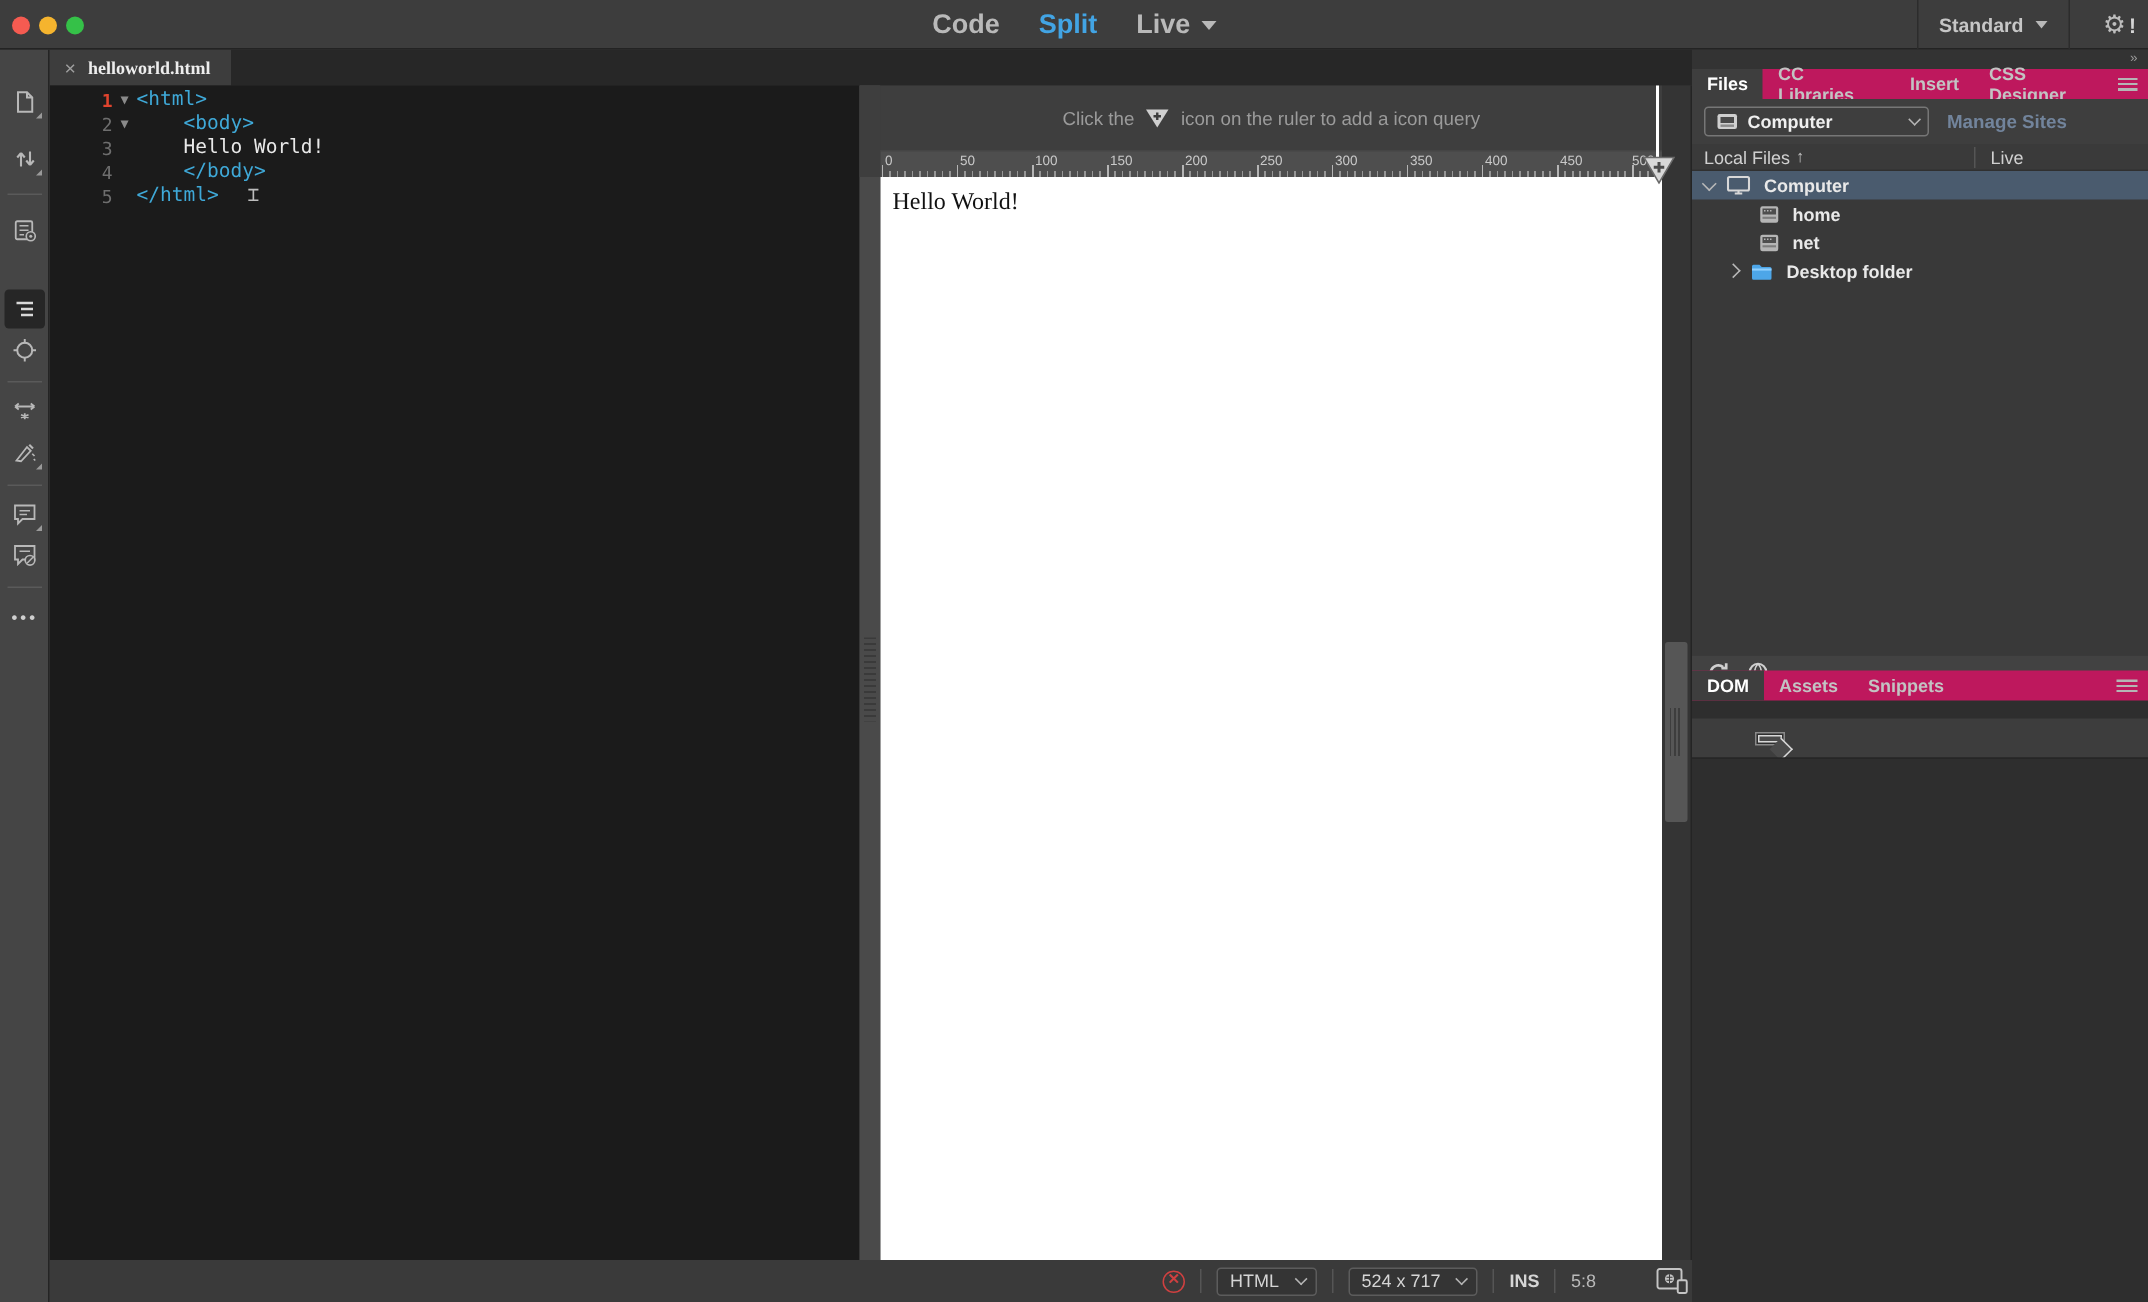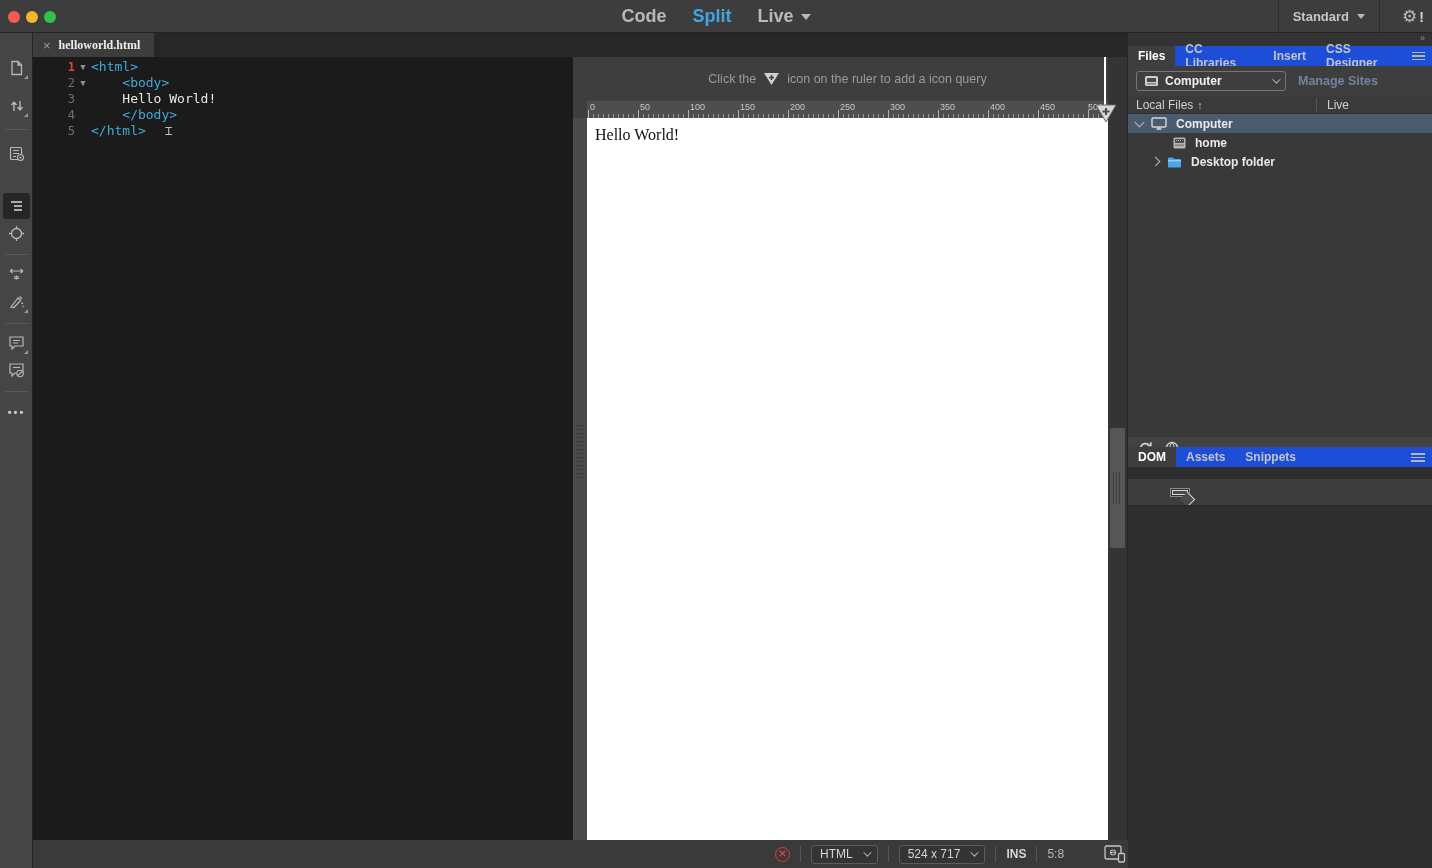--- a/index.html
+++ b/index.html
@@ -89,21 +89,21 @@
   .chev { width:6px; height:6px; border-right:1.5px solid #b5b5b5; border-bottom:1.5px solid #b5b5b5;
     transform:rotate(45deg) translateY(-2px); display:inline-block; }
   #sb-ins { color:#d5d5d5; font-size:12px; font-weight:bold; }
   #sb-cursor { color:#b9b9b9; font-size:12px; }
   #sb-device { margin-left:40px; }
 
   
   #right-panel { left:1128px; top:33px; width:304px; height:835px; background:#2e2e2e; }
   #rp-topstrip { position:absolute; left:0; top:0; width:304px; height:13px; background:#333333; color:#999;
     font-size:9px; text-align:right; padding-right:6px; line-height:11px; letter-spacing:1px; }
-  .ptabs { position:absolute; left:0; width:304px; height:20px; background:#1d4ed8; display:flex; align-items:stretch; }
+  .ptabs { position:absolute; left:0; width:304px; height:20px; background:#be185d; display:flex; align-items:stretch; }
   .ptab { padding:0 10px; display:flex; align-items:center; font-size:12px; font-weight:bold; color:#c3c3c3; }
   .ptab.active { background:#3e3e3e; color:#ffffff; }
   .pmenu { margin-left:auto; align-self:center; margin-right:7px; width:14px; height:9px;
     background:repeating-linear-gradient(to bottom, #b5b5b5 0 1.5px, transparent 1.5px 3.5px); }
   #files-tabs { top:13px; }
   #site-row { position:absolute; left:0; top:33px; width:304px; height:30px; background:#3e3e3e; display:flex; align-items:center; }
   #site-select { margin-left:8px; width:150px; height:20px; border:1px solid #767676; border-radius:3px;
     display:flex; align-items:center; gap:6px; padding:0 7px; background:#3e3e3e; }
   #site-select .label { color:#efefef; font-size:12px; font-weight:bold; flex:1; }
   #manage-sites { margin-left:12px; color:#72849c; font-size:12.5px; font-weight:bold; }
@@ -377,20 +377,32 @@
         <span class="ticon">
           <svg width="13" height="12" viewBox="0 0 13 12">
               <rect x="0.5" y="0.5" width="12" height="11" rx="1.5" fill="#b5b5b5"></rect>
               <rect x="2" y="2" width="9" height="4" fill="#4e4e4e"></rect>
               <path d="M3 3.5 h1 M5 3.5 h1 M7 3.5 h1" stroke="#b5b5b5" stroke-width="1"></path>
               <rect x="2" y="7.5" width="9" height="1.4" fill="#7d7d7d"></rect>
             </svg>
         </span>
         <span>home</span>
       </div>
+      <div class="trow ind1b">
+        <span class="ticon">
+          <svg width="13" height="12" viewBox="0 0 13 12">
+              <rect x="0.5" y="0.5" width="12" height="11" rx="1.5" fill="#b5b5b5"></rect>
+              <rect x="2" y="2" width="9" height="4" fill="#4e4e4e"></rect>
+              <path d="M3 3.5 h1 M5 3.5 h1 M7 3.5 h1" stroke="#b5b5b5" stroke-width="1"></path>
+              <rect x="2" y="7.5" width="9" height="1.4" fill="#7d7d7d"></rect>
+            </svg>
+        </span>
+
+        <span>net</span>
+      </div>
       <div class="trow ind1">
         <span class="tchev closed"></span>
         <span class="ticon">
           <svg width="15" height="12" viewBox="0 0 15 12">
               <path d="M1 2.5 a1 1 0 0 1 1-1 h4 l1.5 1.5 h5.5 a1 1 0 0 1 1 1 v6.5 a1 1 0 0 1 -1 1 h-11 a1 1 0 0 1 -1-1 z" fill="#4da6e8"></path>
               <rect x="1" y="4" width="13" height="1.4" fill="#8fd0ff"></rect>
             </svg>
         </span>
         <span>Desktop folder</span>
       </div>

